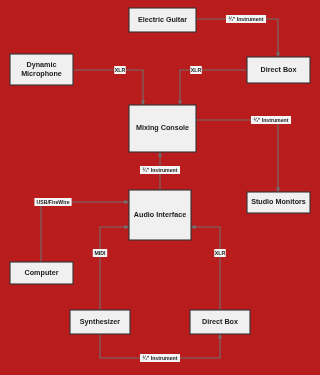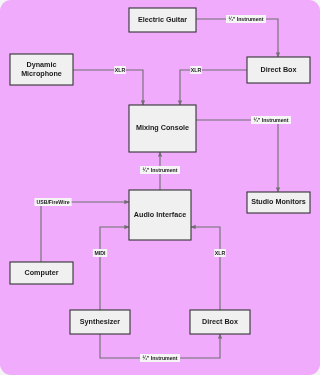--- a/index.html
+++ b/index.html
@@ -10,22 +10,21 @@
   body {
     width: 320px;
     height: 375px;
     font-family: "Liberation Sans", sans-serif;
     overflow: hidden;
   }
   #diagram-root {
     position: relative;
     width: 320px;
     height: 375px;
-    background: #f0abfc;
-    border-radius: 11px;
+    background: #b91c1c;
   }
   svg#diagram-svg {
     position: absolute;
     left: 0;
     top: 0;
     width: 320px;
     height: 375px;
     display: block;
   }
   .node-rect {

